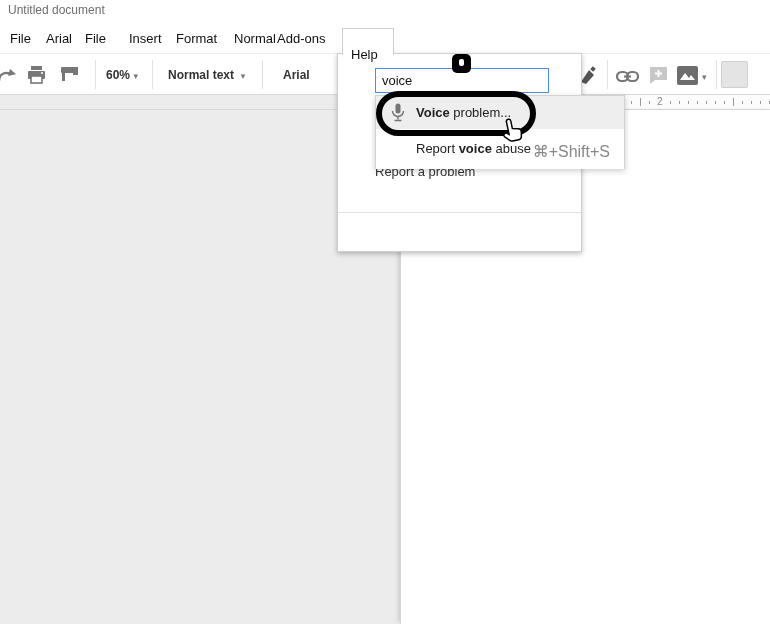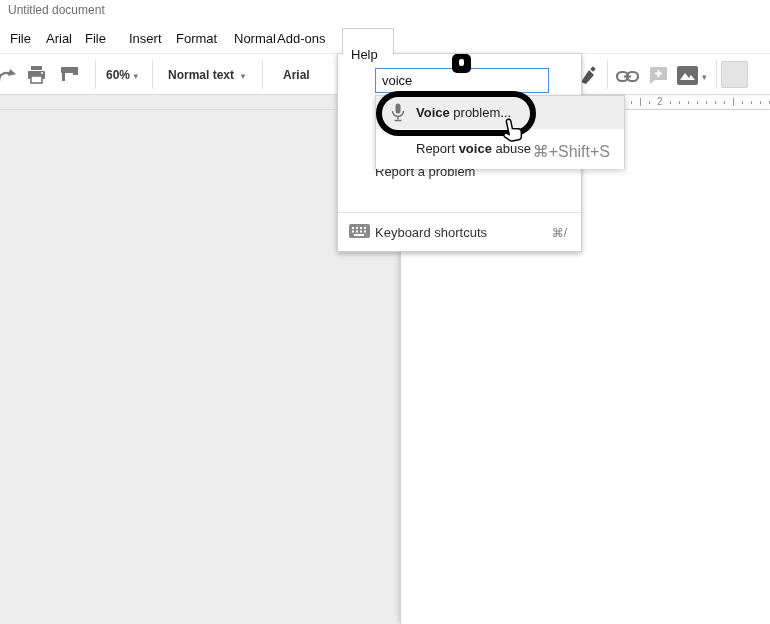--- a/index.html
+++ b/index.html
@@ -203,40 +203,20 @@
   <div id="doc-area">
     <div id="page"></div>
   </div>
 
   <div id="help-panel">
     <input id="help-search" type="text" value="voice" style="">
     <div class="hm-item" style="top:105px">
       <span class="lbl">Report a problem</span>
     </div>
     <div id="hm-divider"></div>
-    <div class="hm-item" style="top:164px;height:30px">
-      <span id="kb-icon">
-        <svg width="21" height="14" viewBox="0 0 21 14">
-            <rect x="0" y="0" width="21" height="14" rx="2" fill="#8a8a8a"></rect>
-            <g fill="#fff">
-              <rect x="3" y="3" width="2" height="2"></rect>
-              <rect x="7" y="3" width="2" height="2"></rect>
-              <rect x="11" y="3" width="2" height="2"></rect>
-              <rect x="15" y="3" width="2" height="2"></rect>
-              <rect x="3" y="6.5" width="2" height="2"></rect>
-              <rect x="7" y="6.5" width="2" height="2"></rect>
-              <rect x="11" y="6.5" width="2" height="2"></rect>
-              <rect x="15" y="6.5" width="2" height="2"></rect>
-              <rect x="5" y="10" width="10" height="2"></rect>
-            </g>
-          </svg>
-      </span>
-      <span class="lbl" style="top:7px">Keyboard shortcuts</span>
-      <span class="sc" style="top:8px">⌘/</span>
-    </div>
   </div>
 
   <div id="results">
     <div id="result-voice">
       <span id="mic">
         <svg width="14" height="19" viewBox="0 0 14 19">
             <rect x="4.5" y="0.5" width="5" height="10" rx="2.5" fill="#757575"></rect>
             <path d="M1.5 8 a5.5 5.5 0 0 0 11 0" stroke="#757575" stroke-width="1.5" fill="none"></path>
             <line x1="7" y1="13.5" x2="7" y2="16.5" stroke="#757575" stroke-width="1.5"></line>
             <line x1="3.5" y1="17.5" x2="10.5" y2="17.5" stroke="#757575" stroke-width="1.5"></line>

